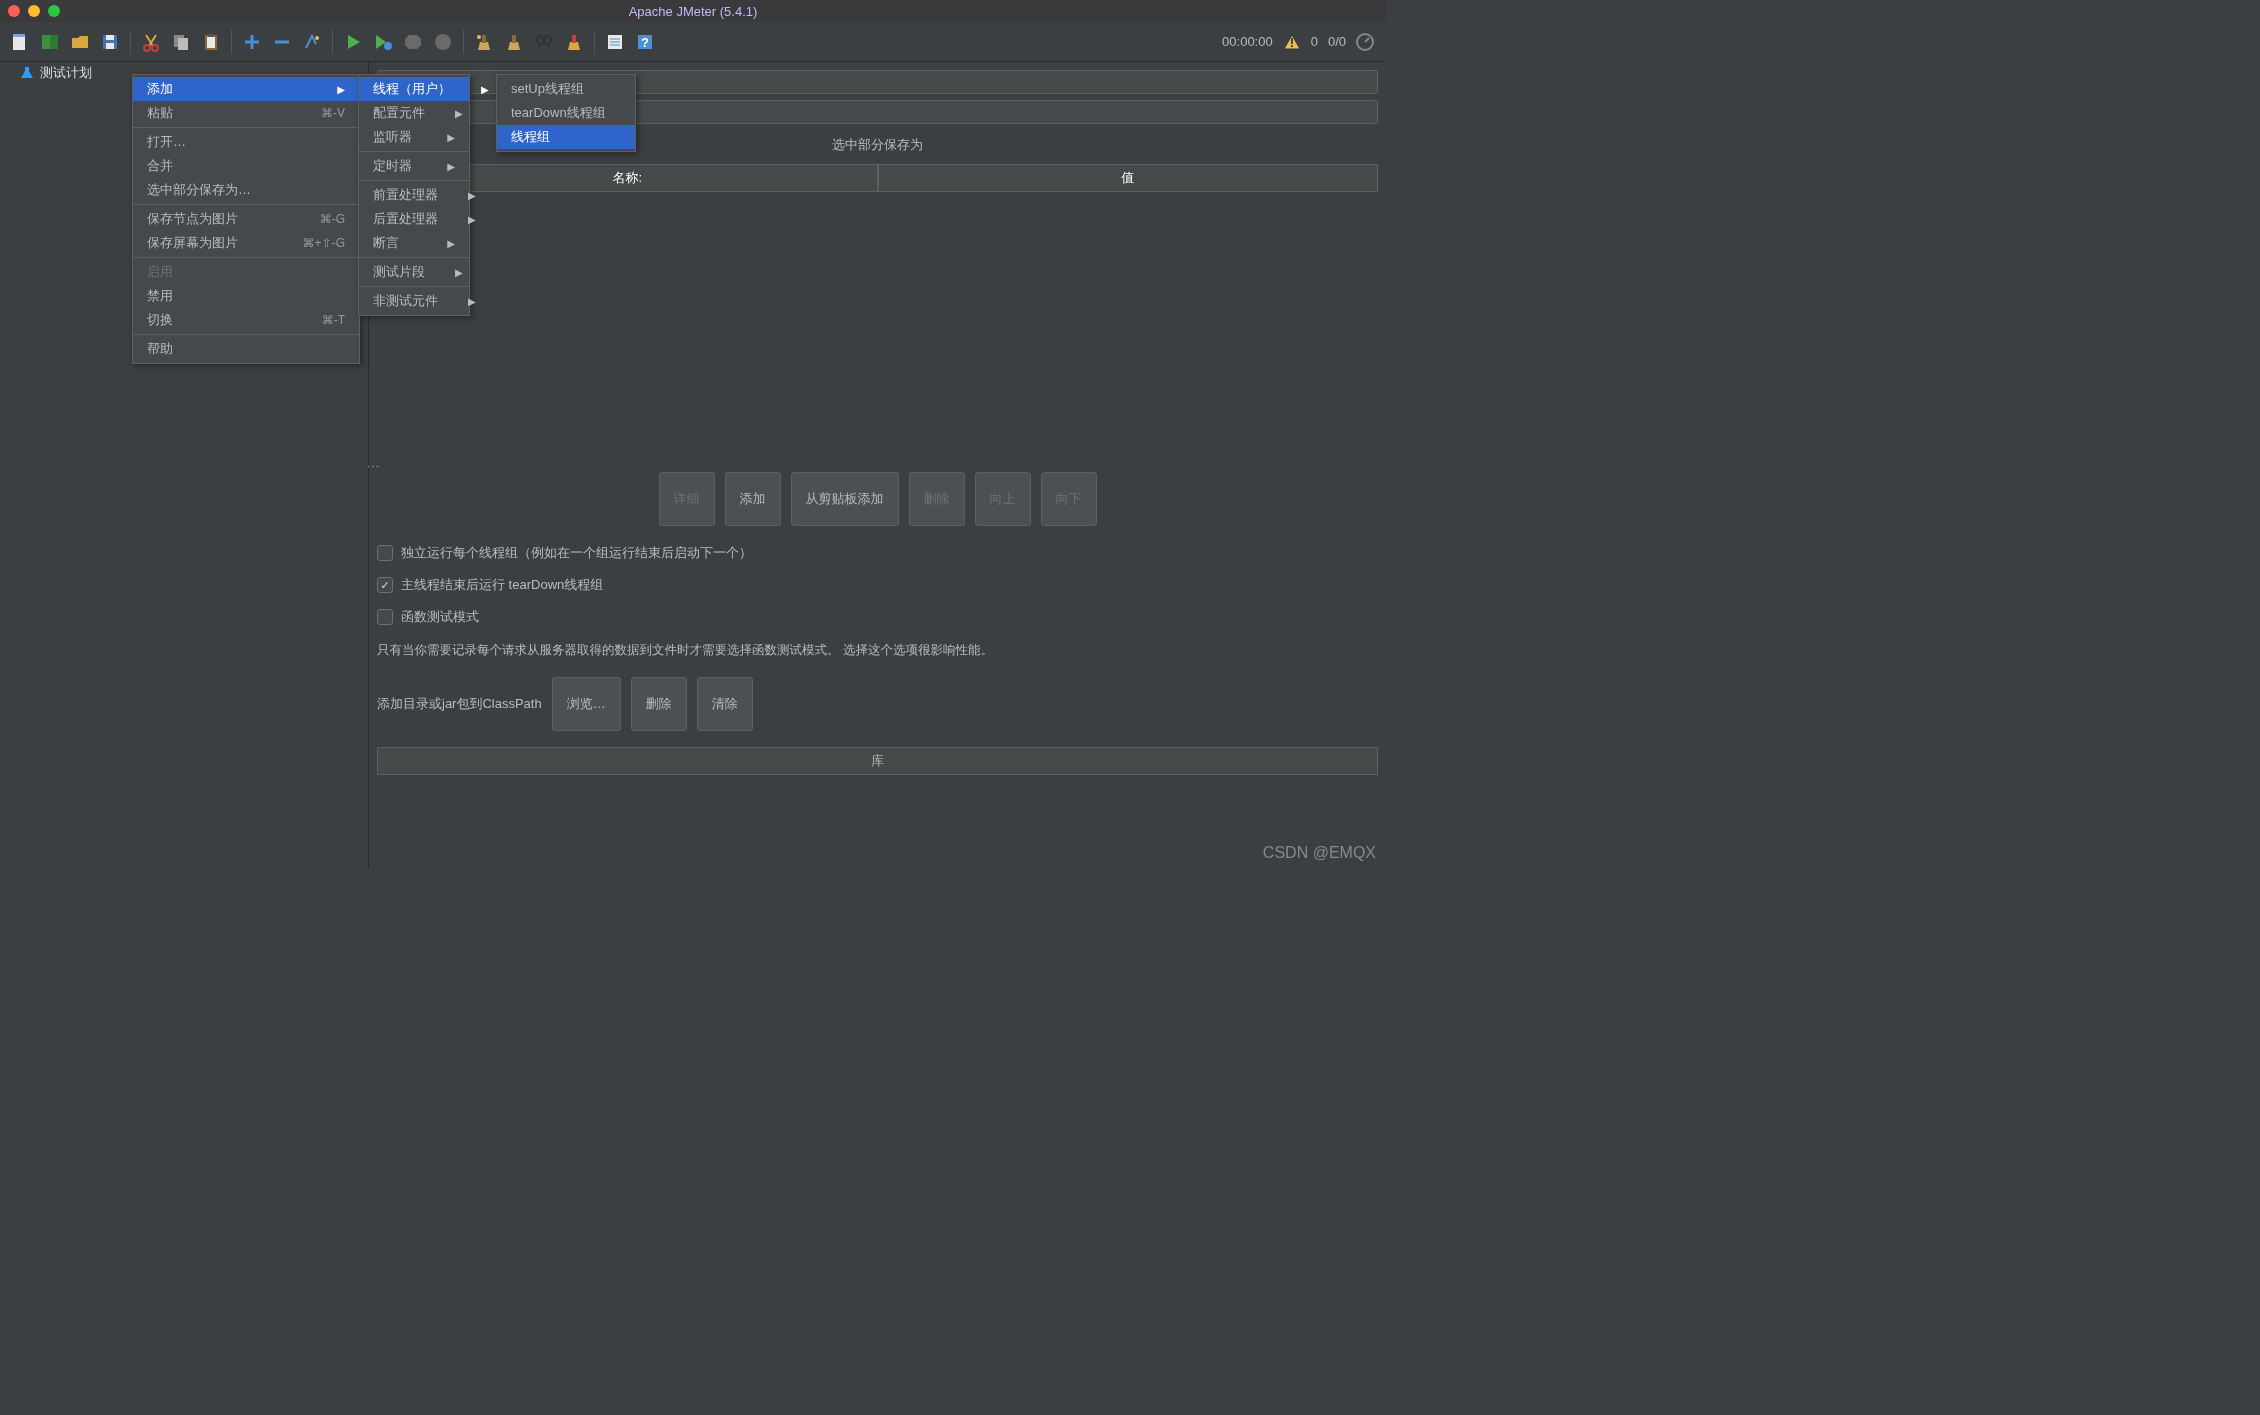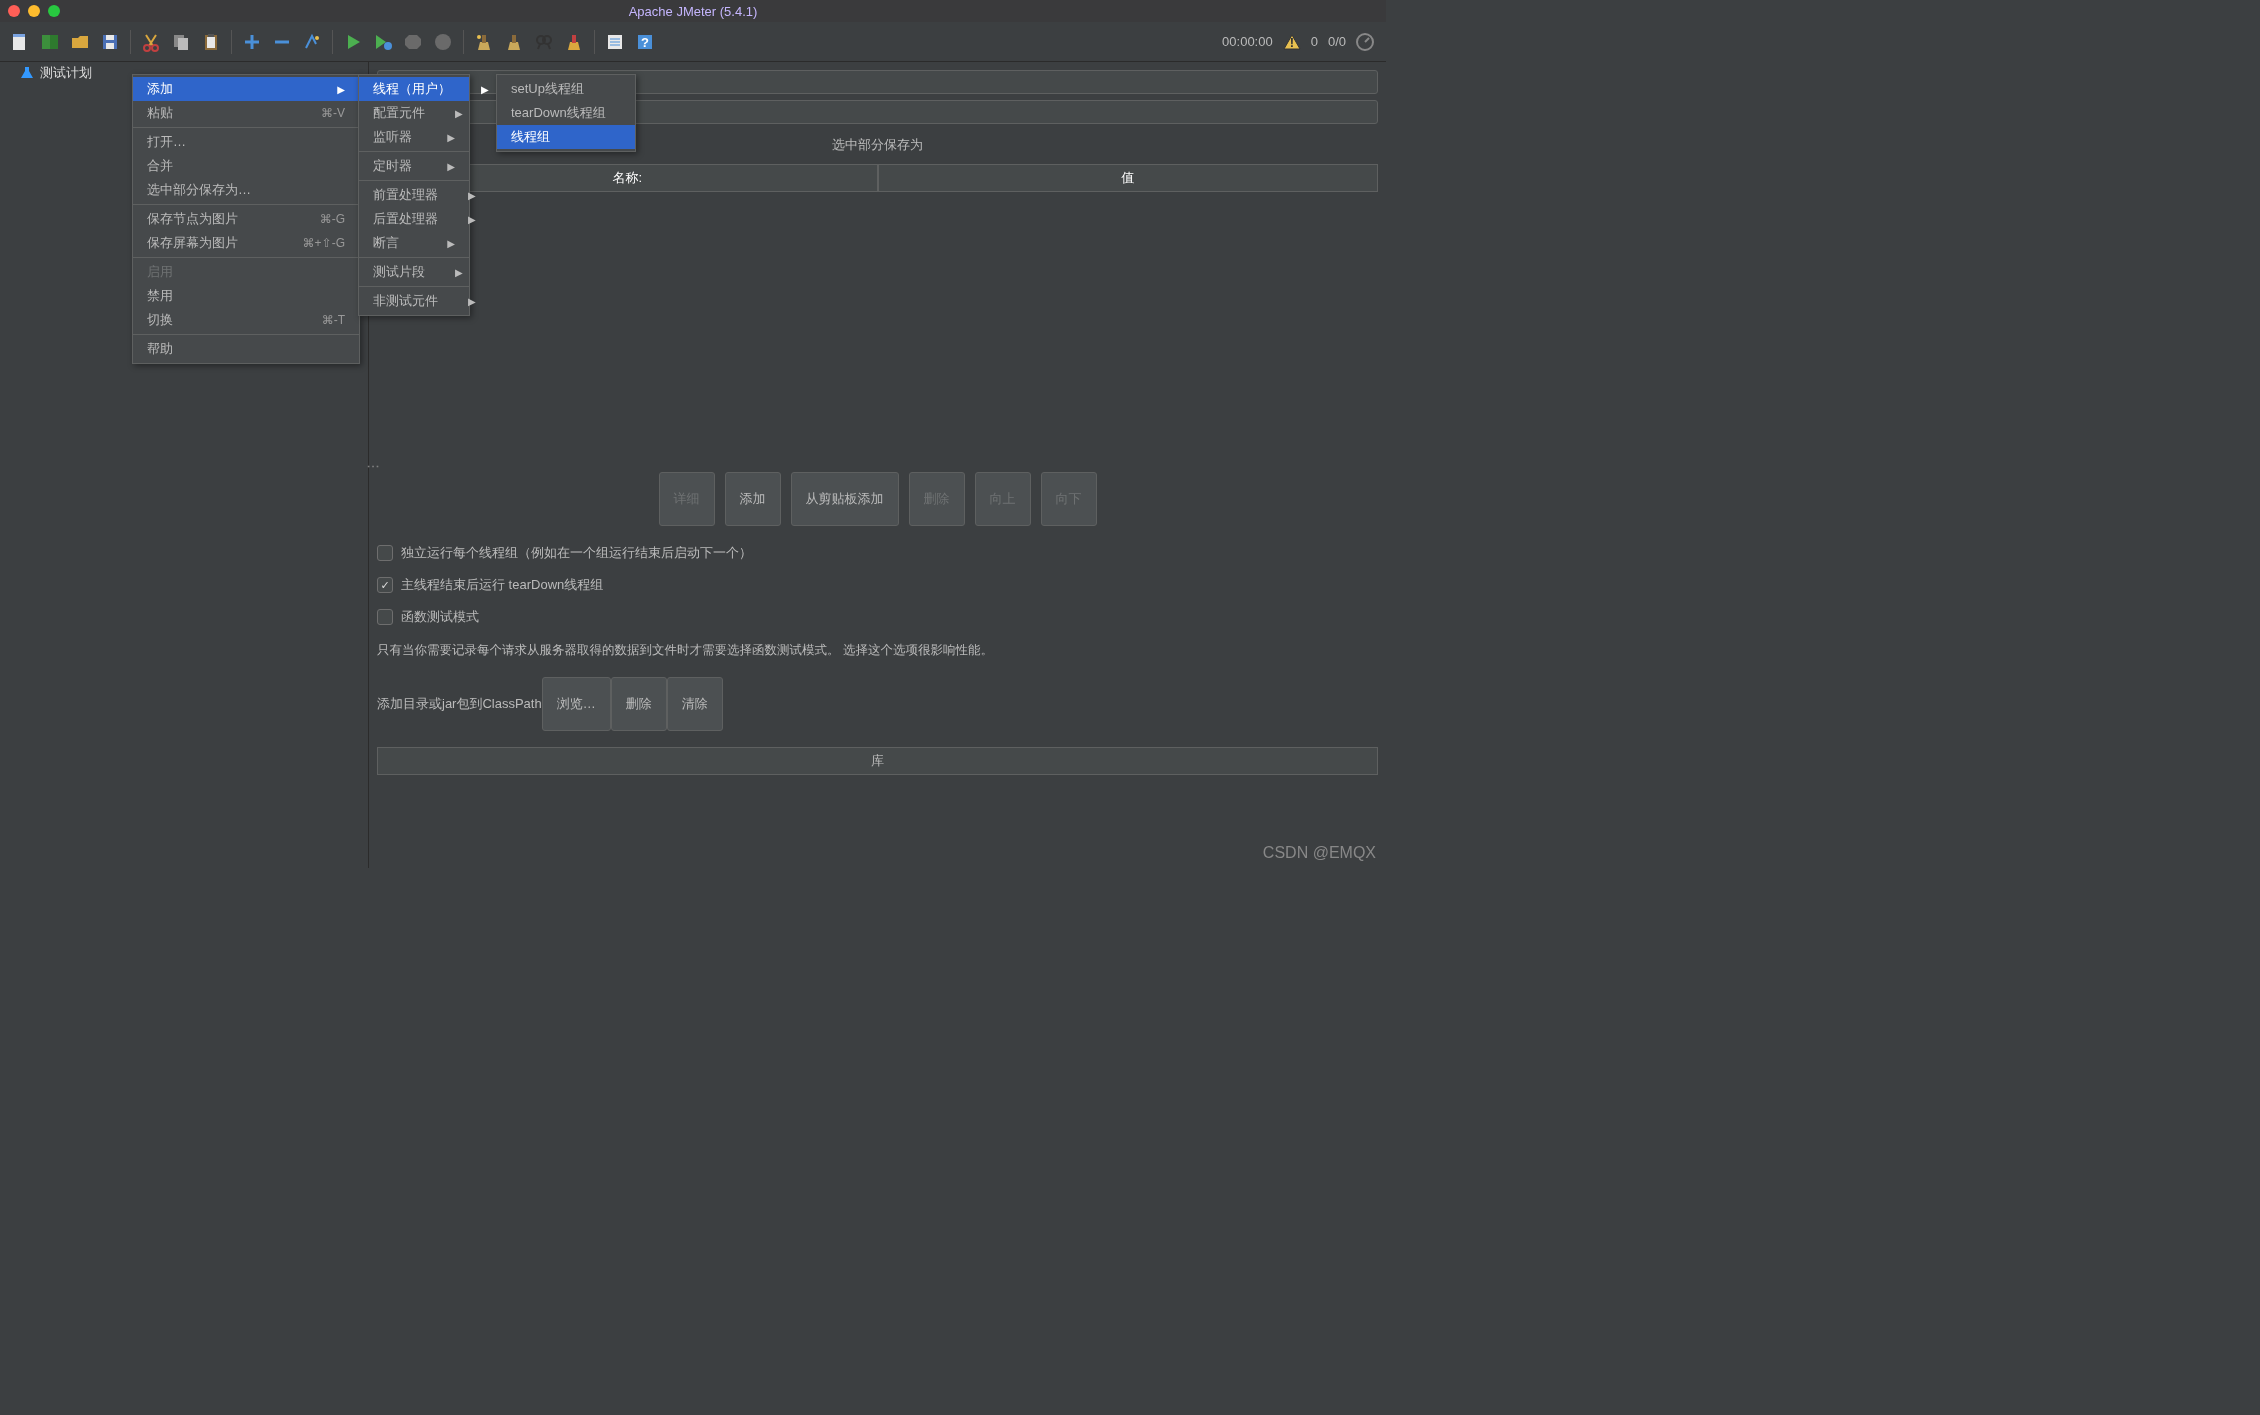--- a/index.html
+++ b/index.html
@@ -33,21 +33,21 @@
 .section-title { text-align: center; color: #bbb; margin-top: 6px; }
 .vars-header { display: flex; margin-top: 4px; }
 .vars-header > div { flex: 1; background: #45494a; border: 1px solid #5e6060; text-align: center; padding: 4px 0; color: #ffffff; }
 .vars-body { flex: 0 0 260px; background: #3c3f41; border: 1px solid transparent; }
 .vars-buttons { display: flex; justify-content: center; gap: 10px; margin: 8px 0; }
 .btn { background: #4c5052; border: 1px solid #5e6060; color: #bbb; padding: 17px 14px; border-radius: 3px; font-size: 13px; }
 .btn.disabled { color: #6f7273; }
 .checkbox-row { display: flex; align-items: center; gap: 8px; margin: 4px 0; color: #bbb; }
 .cbx { width: 16px; height: 16px; border: 1px solid #6e6e6e; border-radius: 3px; display: flex; align-items: center; justify-content: center; background: #45494a; font-size: 11px; color: #ddd; }
 .info-text { color: #bbb; margin: 6px 0; font-size: 12.5px; }
-.classpath-row { display: flex; align-items: center; margin: 6px 0; }
+.classpath-row { display: flex; align-items: center; gap: 10px; margin: 6px 0; }
 .lib-header { background: #45494a; border: 1px solid #5e6060; text-align: center; padding: 4px 0; color: #bbb; margin-top: 4px; }
 .watermark { position: absolute; right: 10px; bottom: 6px; color: #888; font-size: 16px; }
 
 
 .splitter { position: absolute; left: 369px; top: 62px; bottom: 0; width: 8px; display: flex; align-items: center; justify-content: center; }
 .splitter .dots { color: #808080; writing-mode: vertical-rl; letter-spacing: -2px; }
 
 
 .menu { position: absolute; background: #46494b; border: 1px solid #5e6060; box-shadow: 2px 2px 6px rgba(0,0,0,0.4); padding: 2px 0; }
 .menu-item { display: flex; align-items: center; justify-content: space-between; padding: 3px 14px; height: 24px; color: #bbb; gap: 30px; white-space: nowrap; }

